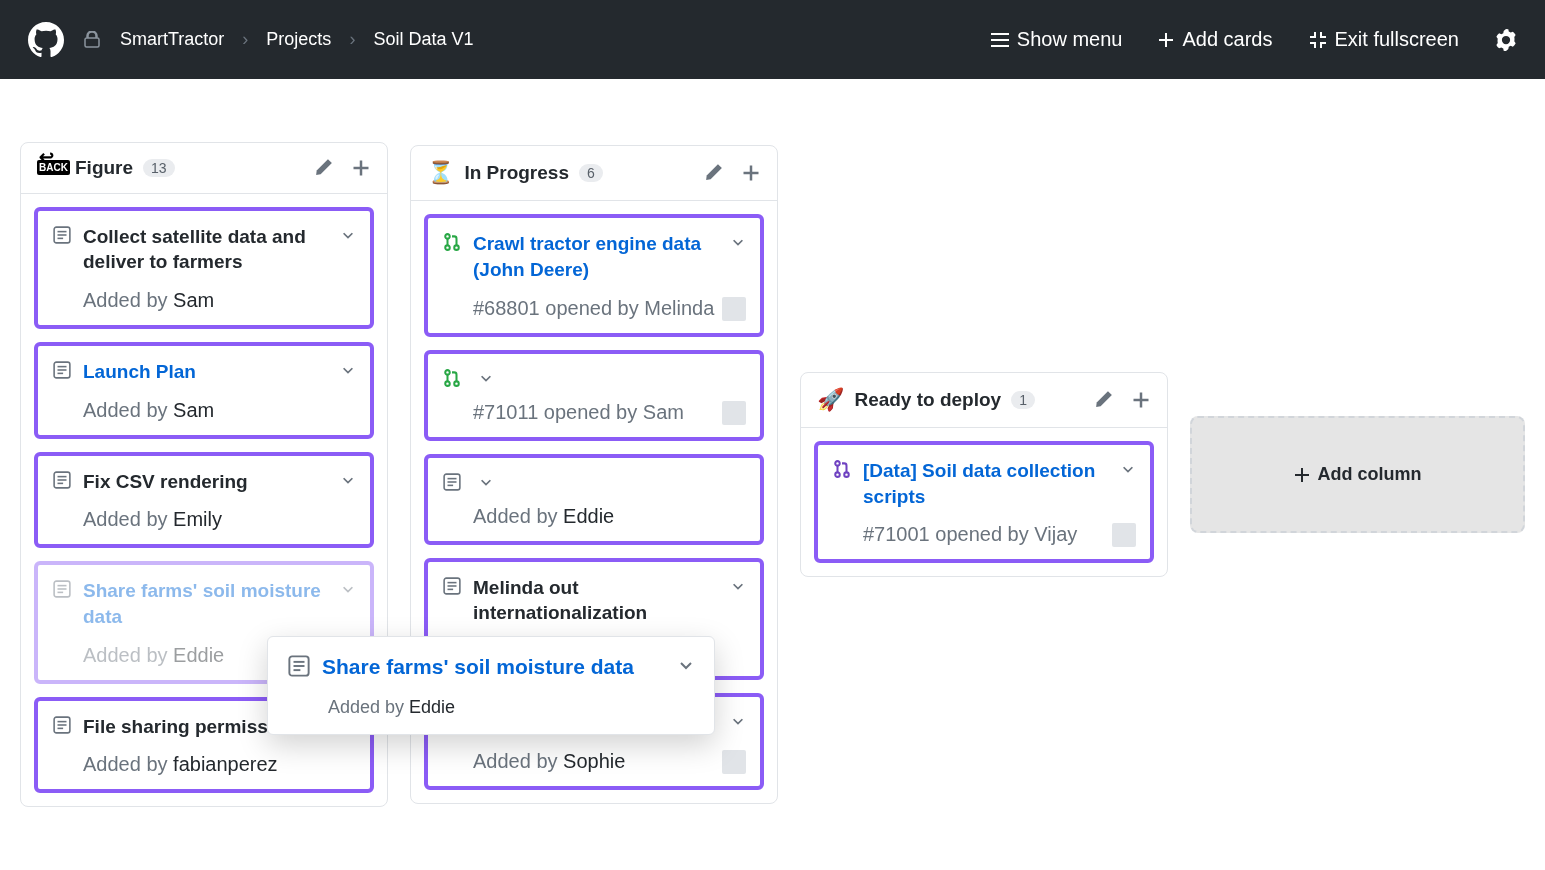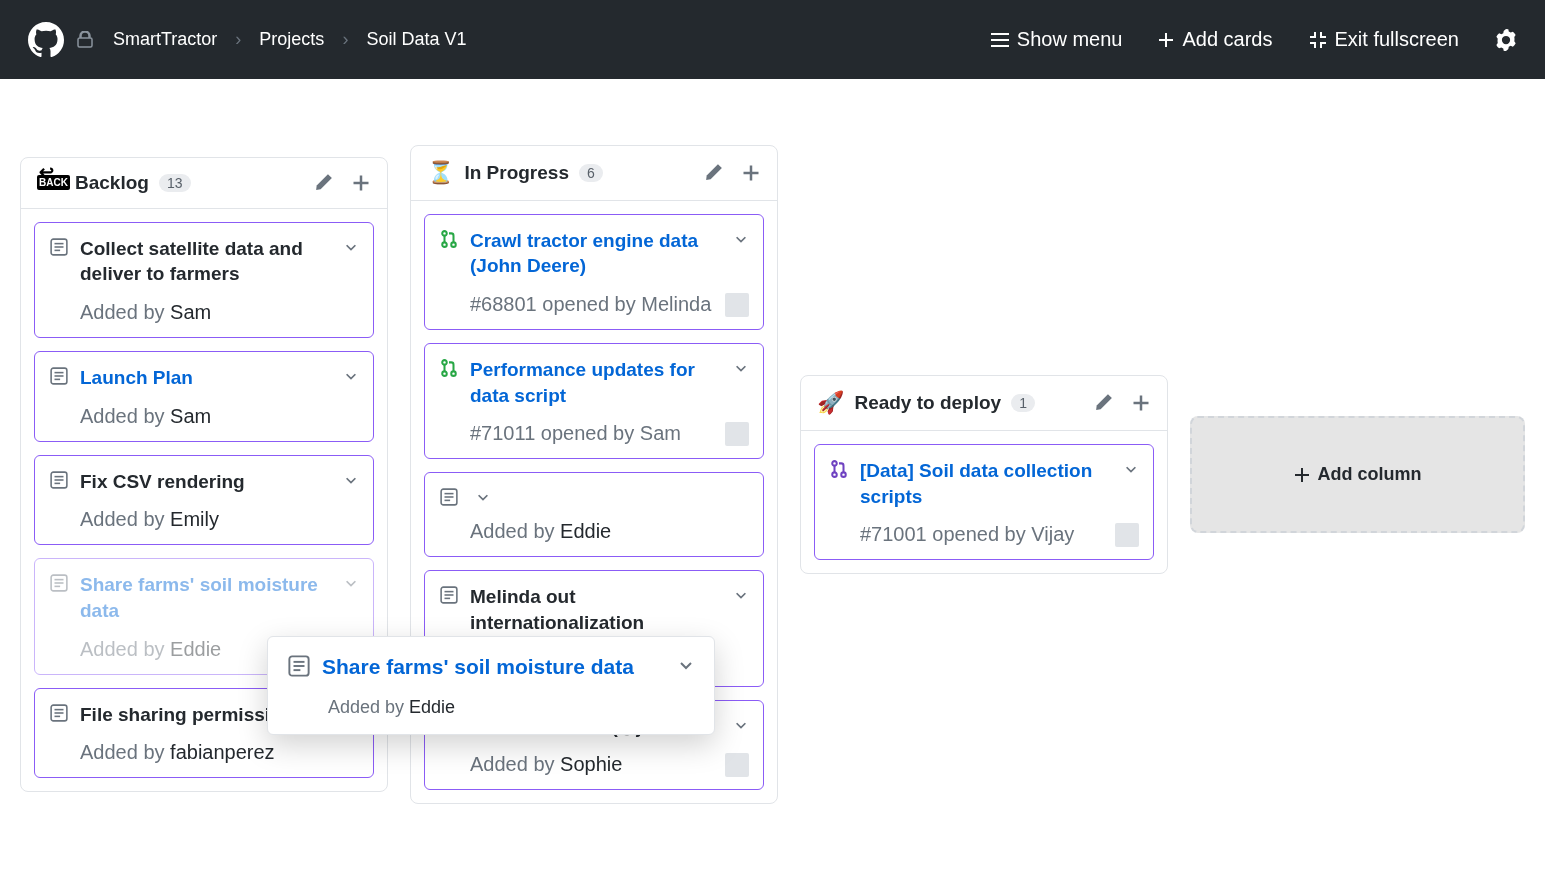--- a/index.html
+++ b/index.html
@@ -1,20 +1,20 @@
 <!DOCTYPE html>
 <html><head>
 <meta charset="utf-8">
 <style>
 * { margin: 0; padding: 0; box-sizing: border-box; font-family: -apple-system, BlinkMacSystemFont, "Segoe UI", Helvetica, Arial, sans-serif; }
 body { background: #fff; width: 1545px; height: 870px; overflow: hidden; }
 
 
 .header { background: #24292e; height: 79px; display: flex; align-items: center; padding: 0 28px; color: #fff; }
-.header-left { display: flex; align-items: center; gap: 13px; flex: 1; }
+.header-left { display: flex; align-items: center; gap: 20px; flex: 1; }
 .logo { width: 36px; height: 36px; }
 .breadcrumb { display: flex; align-items: center; gap: 18px; font-size: 18px; }
 .breadcrumb a { color: #fff; text-decoration: none; cursor: pointer; }
 .breadcrumb .sep { color: #6a737d; }
 .lock-icon { margin-right: 2px; }
 .header-right { display: flex; align-items: center; gap: 36px; font-size: 20px; }
 .header-btn { display: flex; align-items: center; gap: 8px; cursor: pointer; color: #fff; }
 
 
 .board { display: flex; gap: 22px; padding: 20px; align-items: center; height: calc(870px - 79px); overflow: hidden; }
@@ -22,21 +22,21 @@
 .column-header { display: flex; align-items: center; padding: 14px 16px; border-bottom: 1px solid #e1e4e8; gap: 10px; }
 .column-emoji { font-size: 22px; }
 .back-emoji { font-size: 10px; font-weight: bold; background: #000; color: #fff; padding: 2px 2px; border-radius: 2px; position: relative; }
 .back-emoji::before { content: "↩"; font-size: 18px; position: absolute; top: -14px; left: 2px; color: #000; }
 .back-wrap { position: relative; width: 28px; height: 22px; }
 .column-title { font-size: 19px; font-weight: 600; color: #24292e; }
 .column-count { background: #eaecef; border-radius: 12px; padding: 1px 8px; font-size: 14px; color: #586069; font-weight: 500; }
 .column-actions { margin-left: auto; display: flex; gap: 18px; }
 .column-actions svg { cursor: pointer; }
 .cards { padding: 13px; display: flex; flex-direction: column; gap: 13px; overflow-y: auto; }
-.card { border: 1px solid #8b5cf6; border-radius: 6px; padding: 13px 15px; background: #fff; position: relative; }
+.card { border: 4px solid #8b5cf6; border-radius: 6px; padding: 13px 15px; background: #fff; position: relative; }
 .card.ghost { opacity: 0.45; }
 .card-head { display: flex; align-items: flex-start; gap: 12px; }
 .card-icon { flex-shrink: 0; margin-top: 2px; }
 .card-title { font-size: 19px; font-weight: 600; color: #24292e; line-height: 1.35; flex: 1; }
 .card-title.link { color: #0366d6; }
 .card-chevron { flex-shrink: 0; margin-left: 6px; margin-top: 4px; cursor: pointer; }
 .card-meta { font-size: 20px; color: #6a737d; margin-top: 14px; padding-left: 30px; }
 .card-meta strong { color: #24292e; font-weight: 500; }
 .card-avatar { position: absolute; bottom: 12px; right: 14px; width: 24px; height: 24px; background: #e1e4e8; border-radius: 2px; }
 
@@ -93,21 +93,21 @@
     <svg width="22" height="22" viewBox="0 0 16 16" fill="#fff">
         <path d="M8 0a8.2 8.2 0 011.7.18l.3 1.7c.5.18.97.42 1.4.72l1.6-.68c.83.7 1.52 1.56 2.02 2.53l-1 1.38c.1.5.16 1.02.16 1.55s-.05 1.05-.16 1.55l1 1.38c-.5.97-1.2 1.83-2.02 2.53l-1.6-.68c-.43.3-.9.54-1.4.72l-.3 1.7A8.2 8.2 0 018 16a8.2 8.2 0 01-1.7-.18l-.3-1.7c-.5-.18-.97-.42-1.4-.72l-1.6.68A8.04 8.04 0 011 11.55l1-1.38C1.9 9.67 1.84 9.15 1.84 8.62s.05-1.05.16-1.55l-1-1.38c.5-.97 1.2-1.83 2.02-2.53l1.6.68c.43-.3.9-.54 1.4-.72l.3-1.7A8.2 8.2 0 018 0zm0 5a3 3 0 100 6 3 3 0 000-6z"></path>
       </svg>
   </div>
 </div>
 
 <div class="board" id="board">
     <div class="column">
       <div class="column-header">
         <span class="back-wrap"><span class="back-emoji">BACK</span></span>
-        <span class="column-title">Backlog</span>
+        <span class="column-title">Figure</span>
         <span class="column-count">13</span>
         <div class="column-actions">
           <svg width="18" height="18" viewBox="0 0 16 16" fill="#6a737d">
             <path d="M11.5 1l3.5 3.5L5 14.5 1 15l.5-4L11.5 1z"></path>
           </svg>
           <svg width="20" height="20" viewBox="0 0 16 16" fill="none" stroke="#6a737d" stroke-width="2">
             <line x1="8" y1="2" x2="8" y2="14"></line>
             <line x1="2" y1="8" x2="14" y2="8"></line>
           </svg>
         </div>
@@ -225,21 +225,20 @@
         </div>
         <div class="card">
           <div class="card-head">
             <svg class="card-icon" width="18" height="18" viewBox="0 0 16 16" fill="none" stroke="#28a745" stroke-width="1.8">
               <circle cx="4" cy="3" r="2"></circle>
               <circle cx="4" cy="13" r="2"></circle>
               <circle cx="12" cy="13" r="2"></circle>
               <line x1="4" y1="5" x2="4" y2="11"></line>
               <path d="M8 3h2a2 2 0 012 2v6"></path>
             </svg>
-            <div class="card-title link">Performance updates for data script</div>
             <svg class="card-chevron" width="14" height="14" viewBox="0 0 16 16" fill="none" stroke="#6a737d" stroke-width="2">
               <path d="M3 6l5 5 5-5"></path>
             </svg>
           </div>
           <div class="card-meta">#71011 opened by Sam</div>
           <div class="card-avatar"></div>
         </div>
         <div class="card">
           <div class="card-head">
             <svg class="card-icon" width="18" height="18" viewBox="0 0 16 16" fill="none" stroke="#6a737d" stroke-width="1.4">

